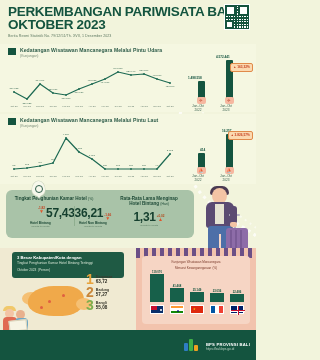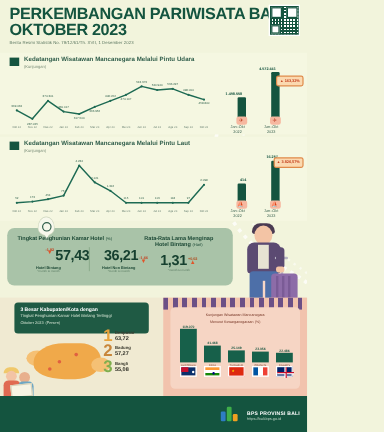--- a/index.html
+++ b/index.html
@@ -366,21 +366,21 @@
           <div>
             <div class="delta">-1,82</div>
             <div class="arr">▼</div>
           </div>
           <div class="big">57,43</div>
         </div>
         <div class="cap">Hotel Bintang</div>
         <div class="cap2">*month to month</div>
       </div>
       <div class="occ-col">
-        <div style="display:flex;align-items:flex-end;justify-content:center;gap:1px;margin-left:12px;">
+        <div style="display:flex;align-items:flex-end;justify-content:center;gap:1px;">
           <div class="big">36,21</div>
           <div>
             <div class="delta">-1,66</div>
             <div class="arr">▼</div>
           </div>
         </div>
         <div class="cap">Hotel Non Bintang</div>
         <div class="cap2">*month to month</div>
       </div>
     </div>

